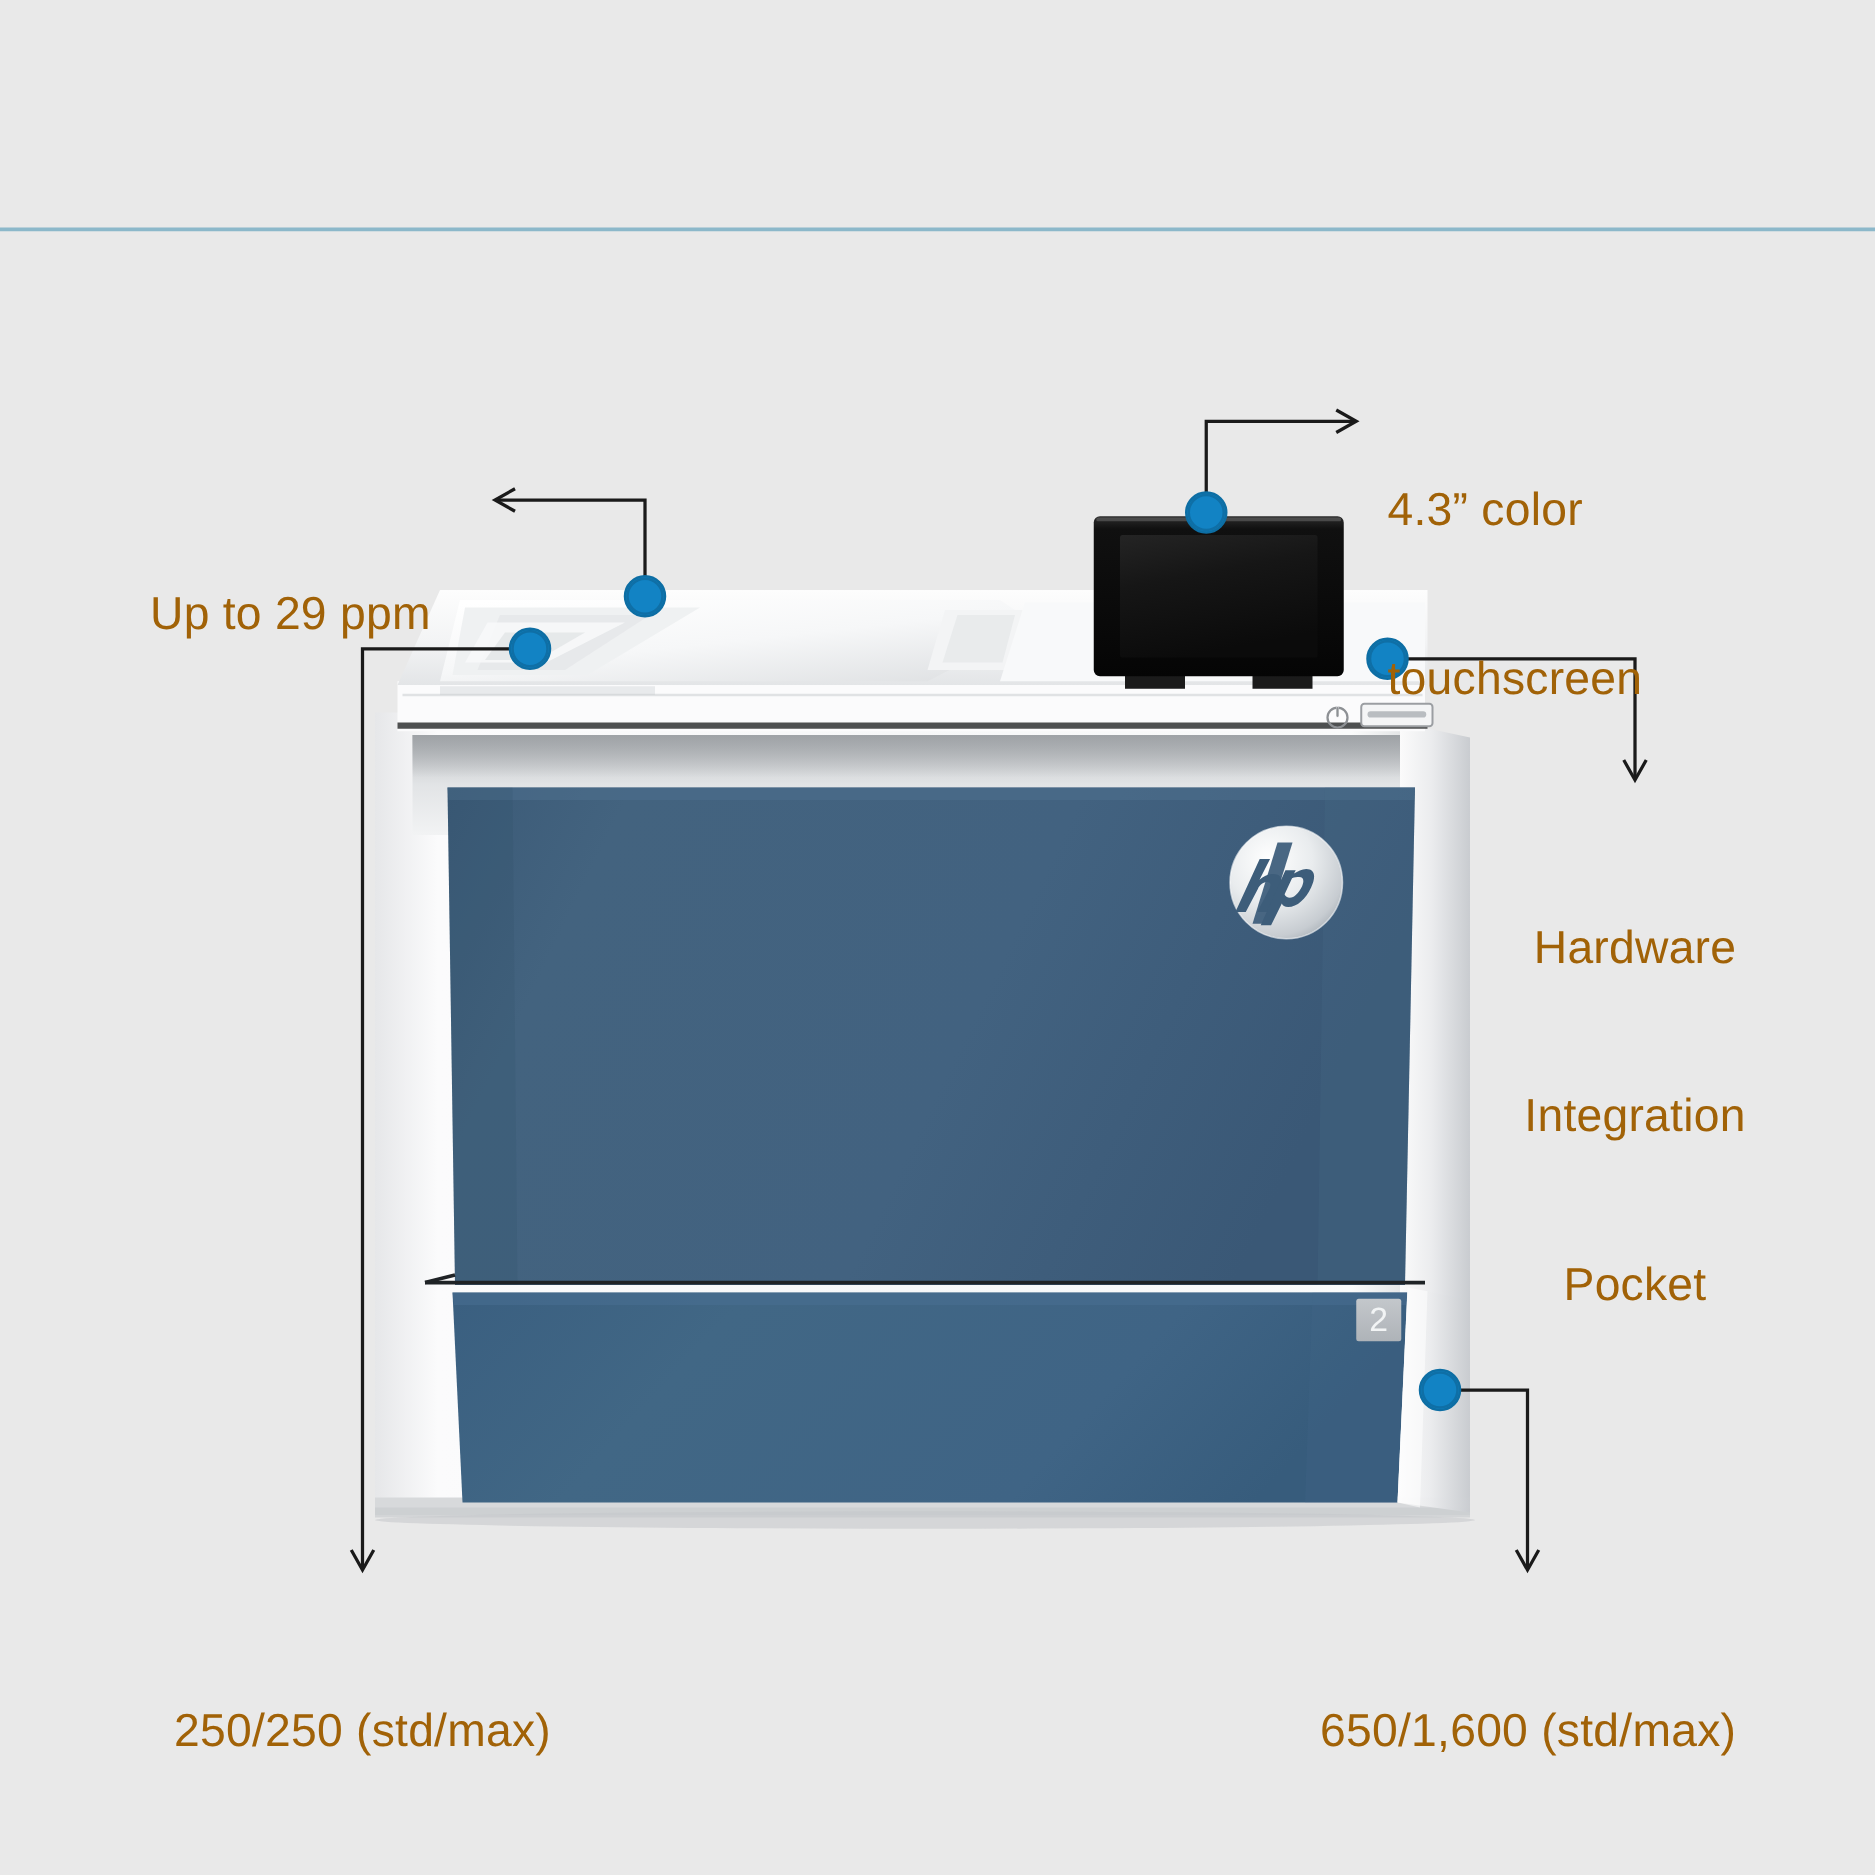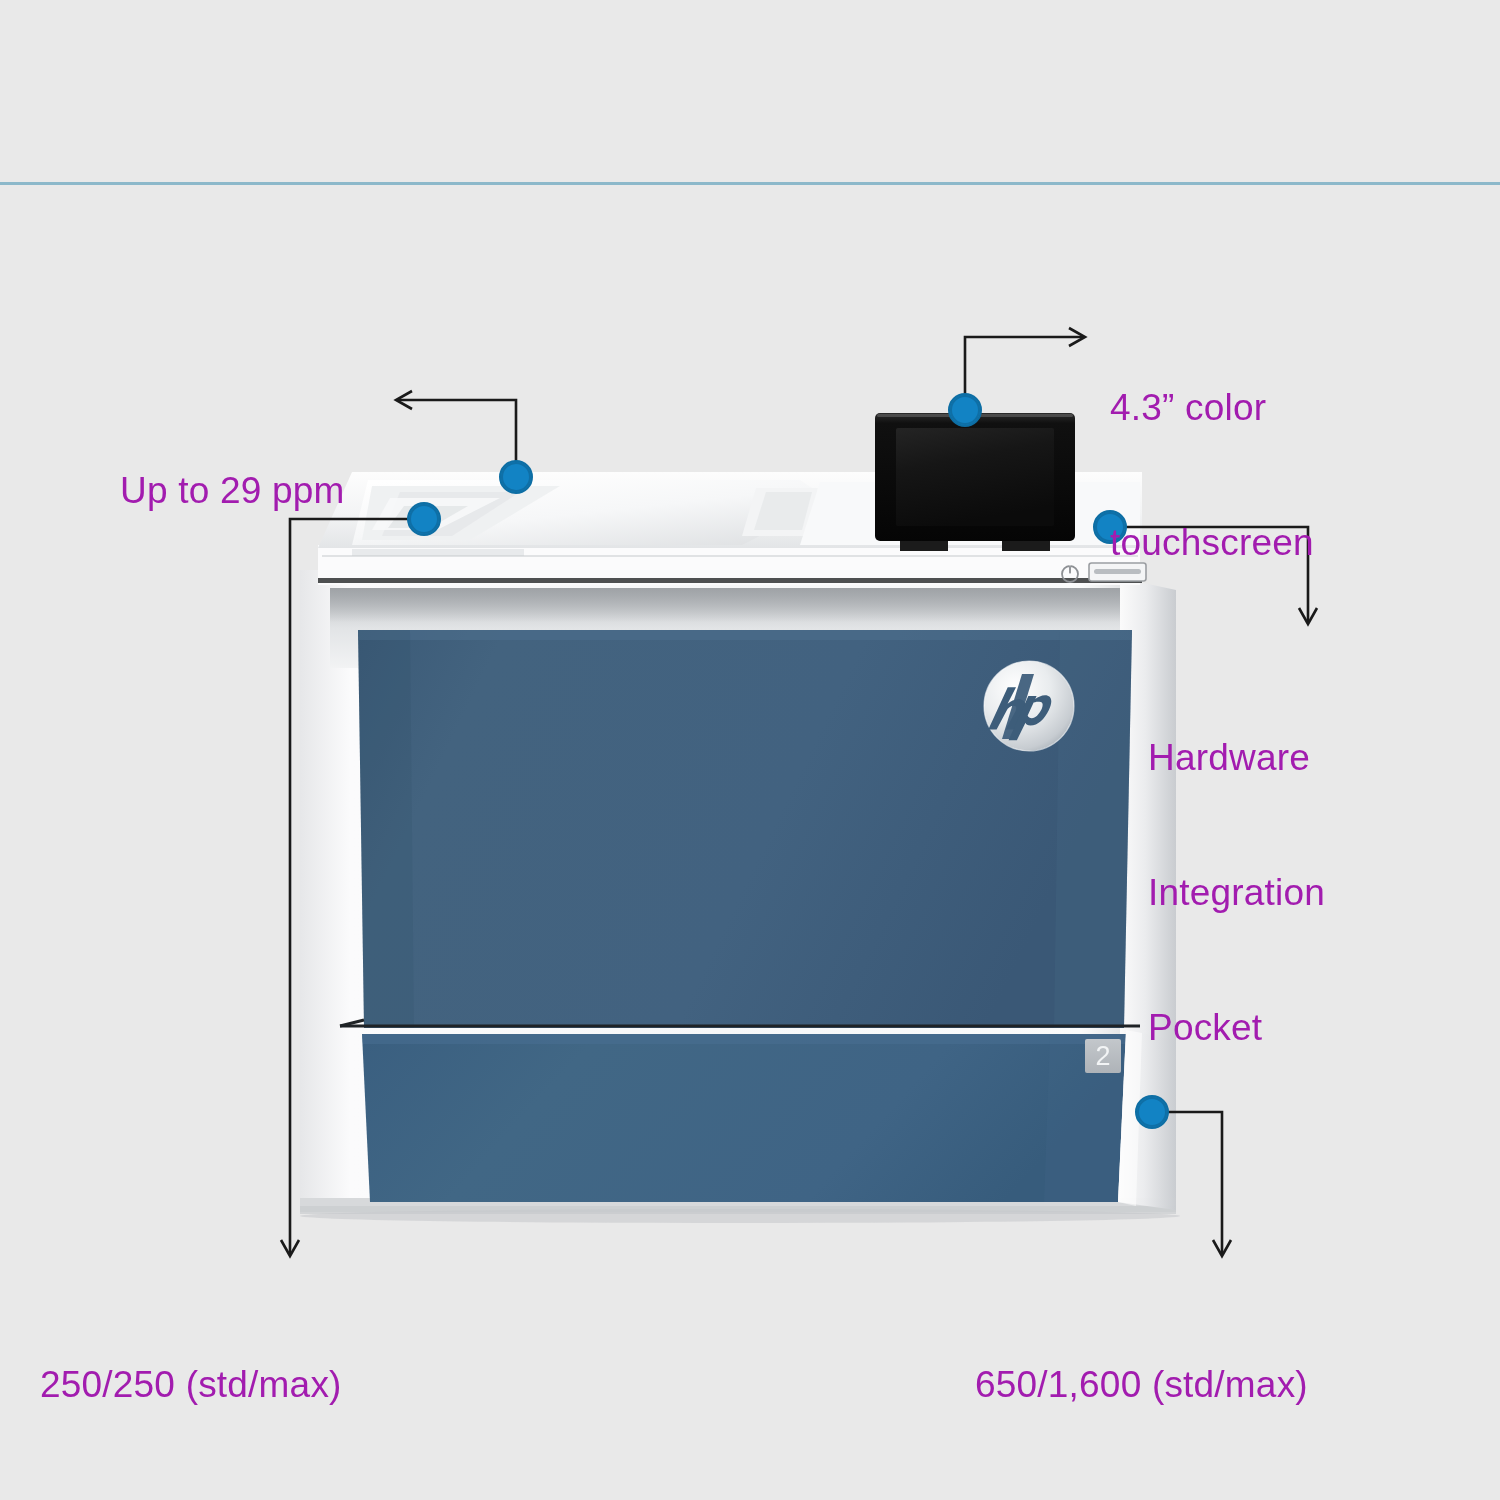--- a/index.html
+++ b/index.html
@@ -25,28 +25,28 @@
     white-space:nowrap;
   }
   .banner-underline{
     position:absolute;left:0;top:182px;width:1500px;height:3px;
     background:#3f8fb0;opacity:.55;
   }
 
   
   .anno{
     position:absolute;
-    color:#a21caf;
+    color:#a16207;
     font-size:37px;
     line-height:45px;
     font-weight:400;
     letter-spacing:.2px;
     white-space:pre;
   }
-  .anno.center{}
+  .anno.center{text-align:center;}
   .anno.left{text-align:left;}
 
   
   #leaders{position:absolute;left:0;top:0;width:1500px;height:1500px;pointer-events:none;}
 
   
   #printer{position:absolute;left:0;top:0;width:1500px;height:1500px;}
 
   .dot{
     position:absolute;

